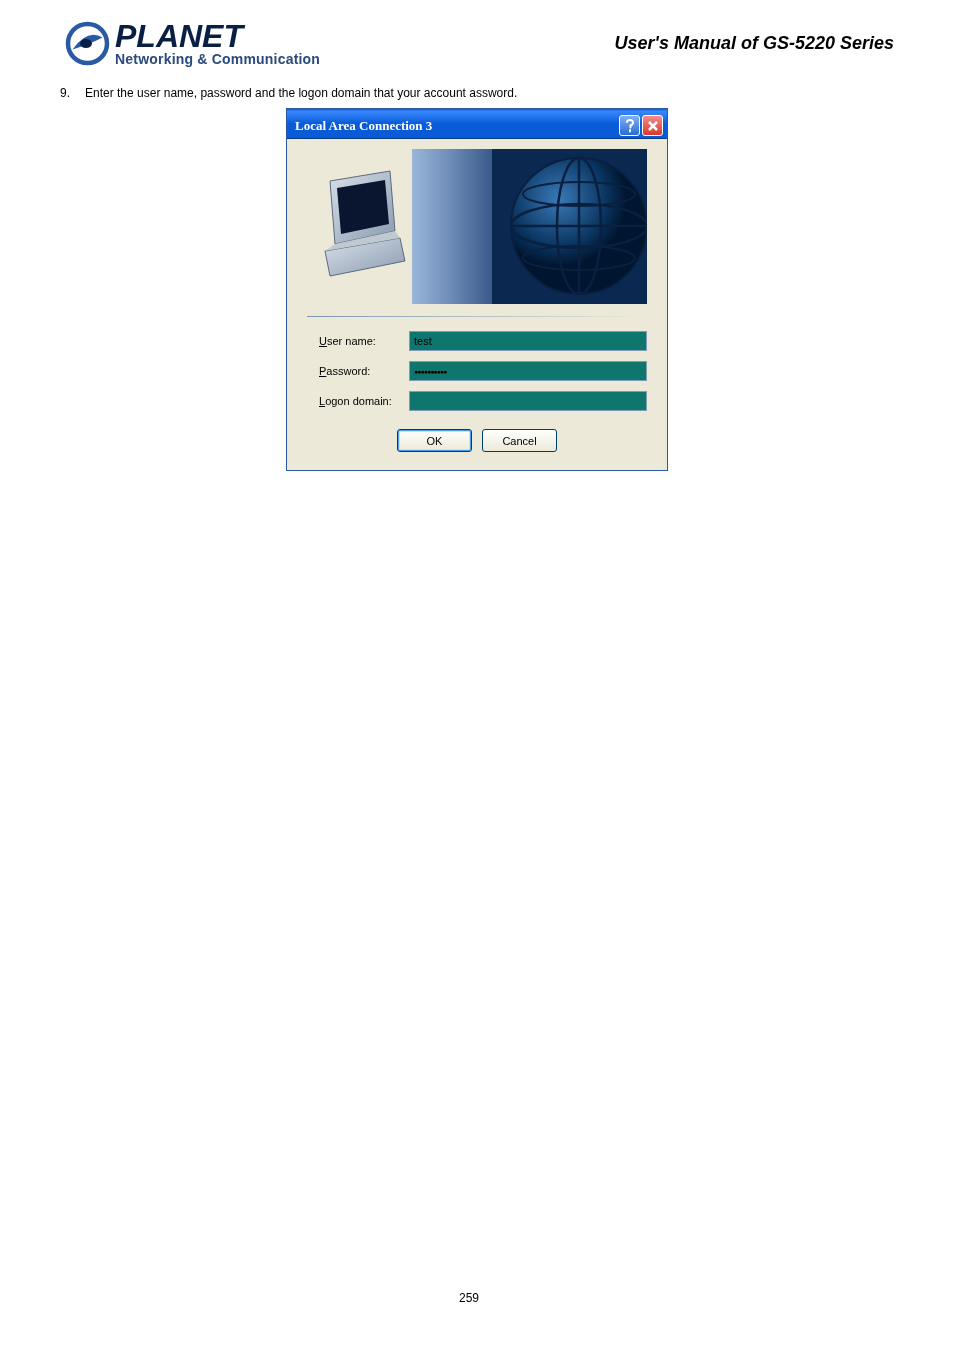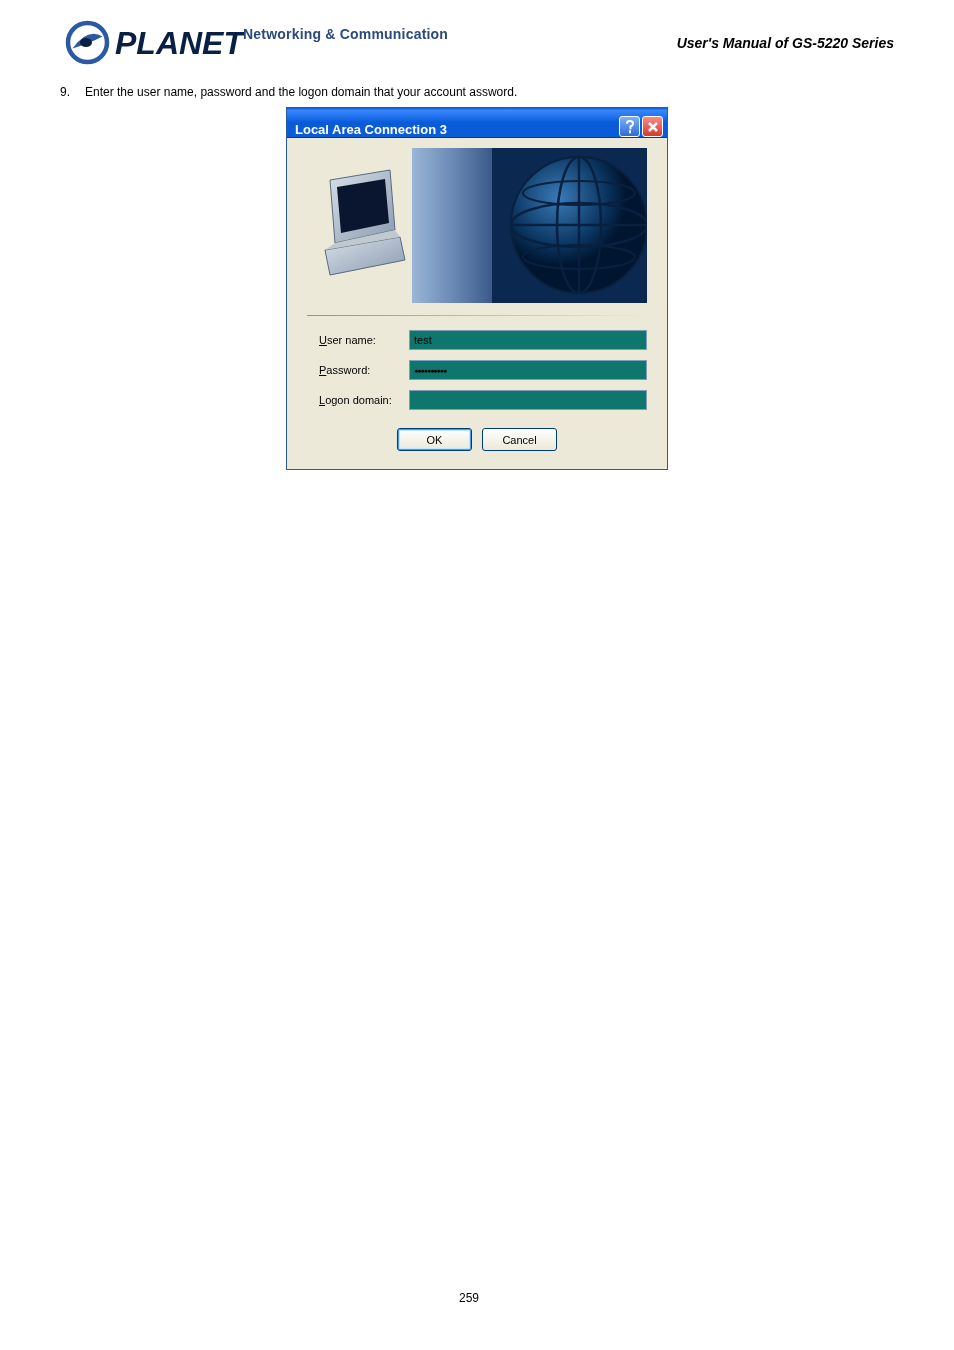--- a/index.html
+++ b/index.html
@@ -3,36 +3,36 @@
   <meta charset="utf-8">
   <style>
     * { margin: 0; padding: 0; box-sizing: border-box; }
     body { width: 954px; height: 1350px; background: #fff; font-family: Arial, sans-serif; position: relative; }
     
     .header { display: flex; align-items: center; justify-content: space-between; padding: 20px 60px 20px 65px; }
     
     .logo-area { display: flex; align-items: center; }
     .logo-swoosh { width: 45px; height: 45px; position: relative; margin-right: 5px; }
     .logo-swoosh svg { width: 100%; height: 100%; }
-    .logo-text { display: flex; flex-direction: row; line-height: 1; }
+    .logo-text { display: flex; flex-direction: column; line-height: 1; }
     .planet-text { font-size: 32px; font-weight: 900; font-style: italic; color: #0a1f44; letter-spacing: 0; }
     .planet-tag { font-size: 14px; font-weight: bold; color: #2b4a7d; letter-spacing: 0.2px; }
     
-    .manual-title { font-size: 14px; font-weight: bold; font-style: italic; color: #000; }
+    .manual-title { font-size: 18px; font-weight: bold; font-style: italic; color: #000; }
     
     .content { padding: 0 60px; }
     
     .list-item { display: flex; font-size: 12px; color: #000; margin-bottom: 8px; }
     .list-num { width: 25px; flex-shrink: 0; }
     .list-text { flex: 1; }
     
     .dialog-wrap { display: flex; justify-content: center; margin-top: 5px; }
     .dialog { width: 382px; border: 1px solid #2b5aa5; background: #ece9d8; font-family: Tahoma, sans-serif; }
     
-    .titlebar { background: linear-gradient(to bottom, #0a5bd8 0%, #3889ff 8%, #0a5bd8 50%, #0a5bd8 100%); height: 30px; display: flex; align-items: flex-end; justify-content: space-between; padding: 4px 4px 0 8px; border-bottom: 1px solid #0a3c8a; }
+    .titlebar { background: linear-gradient(to bottom, #0a5bd8 0%, #3889ff 8%, #0a5bd8 50%, #0a5bd8 100%); height: 30px; display: flex; align-items: center; justify-content: space-between; padding: 4px 4px 0 8px; border-bottom: 1px solid #0a3c8a; font-family: Liberation Serif, serif; }
     .title-text { color: #fff; font-size: 13px; font-weight: bold; }
     .title-buttons { display: flex; gap: 2px; }
     .tbtn { width: 21px; height: 21px; border: 1px solid #fff; border-radius: 3px; display: flex; align-items: center; justify-content: center; font-weight: bold; font-size: 14px; }
     .tbtn-help { background: linear-gradient(to bottom, #7eb0f8, #2b6cd6); color: #fff; }
     .tbtn-close { background: linear-gradient(to bottom, #f88b8b, #d63a2b); color: #fff; }
     
     .dialog-body { padding: 10px 20px 18px 20px; }
     
     .image-area { height: 155px; background: #ece9d8; margin-bottom: 12px; position: relative; overflow: hidden; }
     .gradient-bg { position: absolute; left: 105px; top: 0; width: 80px; height: 100%; background: linear-gradient(to right, #9ab6d8 0%, #6b8ab5 50%, #3a5a8a 100%); }

